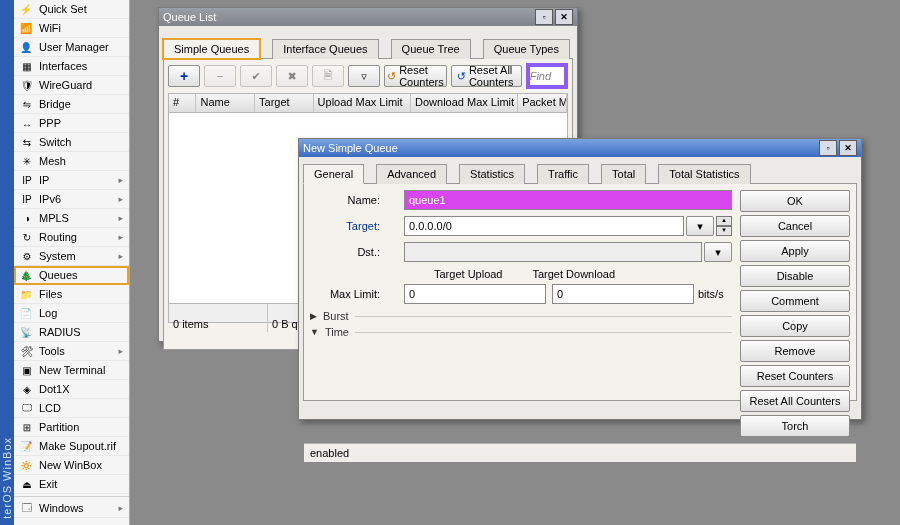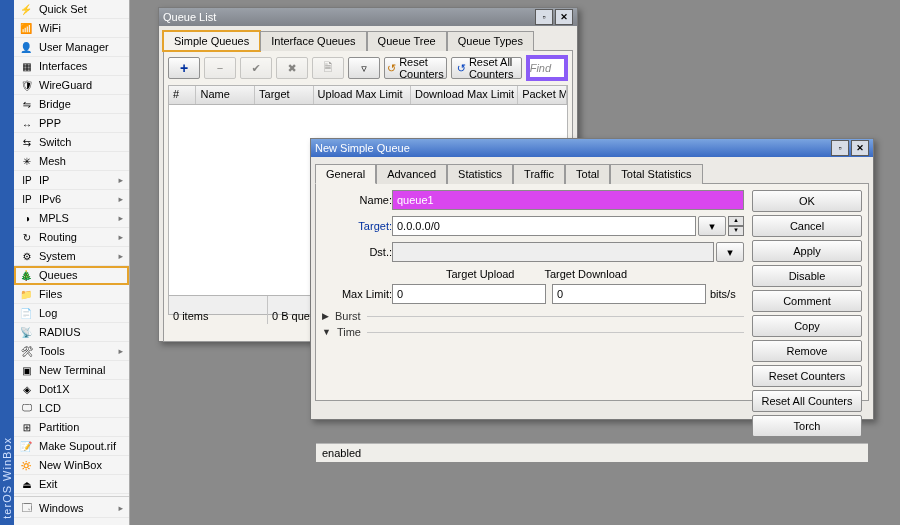--- a/index.html
+++ b/index.html
@@ -26,21 +26,21 @@
   
   .win{position:absolute;background:#eceae6;border:1px solid #7a7a7a;
        box-shadow:3px 3px 6px rgba(0,0,0,.35);box-sizing:border-box;}
   .titlebar{height:18px;background:linear-gradient(#7aa4e0,#3a6bc4);color:#fff;
             display:flex;align-items:center;padding:0 4px;font-size:11px;}
   .titlebar.inactive{background:linear-gradient(#9aa0a8,#7f838a);}
   .titlebar .ttl{flex:1;}
   .titlebar .wbtn{width:16px;height:14px;margin-left:2px;background:#d8dde6;
                   border:1px solid #5a5a5a;display:inline-flex;align-items:center;
                   justify-content:center;color:#000;font-size:9px;font-weight:bold;}
-  .tabs{display:flex;gap:0;margin:4px 4px 0 4px;}
+  .tabs{display:flex;gap:12px;margin:12px 4px 0 4px;}
   .tab{padding:3px 10px;border:1px solid #9a9a9a;border-bottom:none;background:#e6e4df;
        position:relative;top:1px;}
   .tab.active{background:#f4f2ed;border-bottom:1px solid #f4f2ed;}
   .tab.hl{outline:2px solid #e5a32c;outline-offset:-1px;}
   .panelbody{border:1px solid #9a9a9a;margin:0 4px 4px 4px;background:#f4f2ed;
              padding:4px;box-sizing:border-box;}
   
   .tbar{display:flex;align-items:center;gap:4px;margin-bottom:4px;}
   .tbtn{height:20px;min-width:20px;padding:0 5px;border:1px solid #8f8f8f;
         background:linear-gradient(#fdfdfd,#e0e0e0);display:inline-flex;
@@ -56,21 +56,21 @@
         overflow:hidden;white-space:nowrap;}
   .gbody{height:190px;background:#fff;border:1px solid #b5b5b5;border-top:none;
          overflow:auto;}
   .gfoot{display:flex;height:18px;border:1px solid #b5b5b5;border-top:none;
          background:#efefef;}
   .gfoot .cell{border-right:1px solid #c4c4c4;padding:14px 4px;}
   
   .dlgbody{display:flex;padding:6px 6px 6px 6px;gap:8px;}
   .form{flex:1;}
   .frow{display:flex;align-items:center;margin-bottom:6px;}
-  .frow .flab{width:70px;text-align:right;padding-right:0;color:#000;}
+  .frow .flab{width:70px;text-align:right;padding-right:24px;color:#000;}
   .frow .flab.blue{color:#0030a0;}
   .finput{flex:1;height:18px;border:1px solid #8a8a8a;background:#fff;padding:0 4px;
           display:flex;align-items:center;}
   .finput.sel{background:#d946ef;color:#fff;}
   .spin{display:flex;flex-direction:column;margin-left:2px;}
   .spin div{width:14px;height:8px;border:1px solid #7a7a7a;background:#e5e5e5;
             font-size:7px;line-height:6px;text-align:center;}
   .colhdrs{display:flex;margin:6px 0 4px 0;}
   .colhdrs div{flex:1;text-align:center;}
   .expander{display:flex;align-items:center;margin:4px 0;color:#333;}
@@ -248,21 +248,21 @@
             <div class="gcol" style="width: 50px;">Packet Marks ▾</div>
           </div>
         <div class="gbody"></div>
         <div class="gfoot">
           <div class="cell" style="width:90px">0 items</div>
           <div class="cell" style="flex:1">0 B queued</div>
         </div>
       </div>
     </div>
 
-    <div class="win" style="left:180px;top:138px;width:564px;height:282px;">
+    <div class="win" style="left:168px;top:138px;width:564px;height:282px;">
       <div class="titlebar">
         <span class="ttl">New Simple Queue</span>
         <span class="wbtn">▫</span>
         <span class="wbtn">✕</span>
       </div>
       <div class="tabs" id="dlg-tabs" style="margin-top:6px">
           <div class="tab active">General</div>
           <div class="tab">Advanced</div>
           <div class="tab">Statistics</div>
           <div class="tab">Traffic</div>

